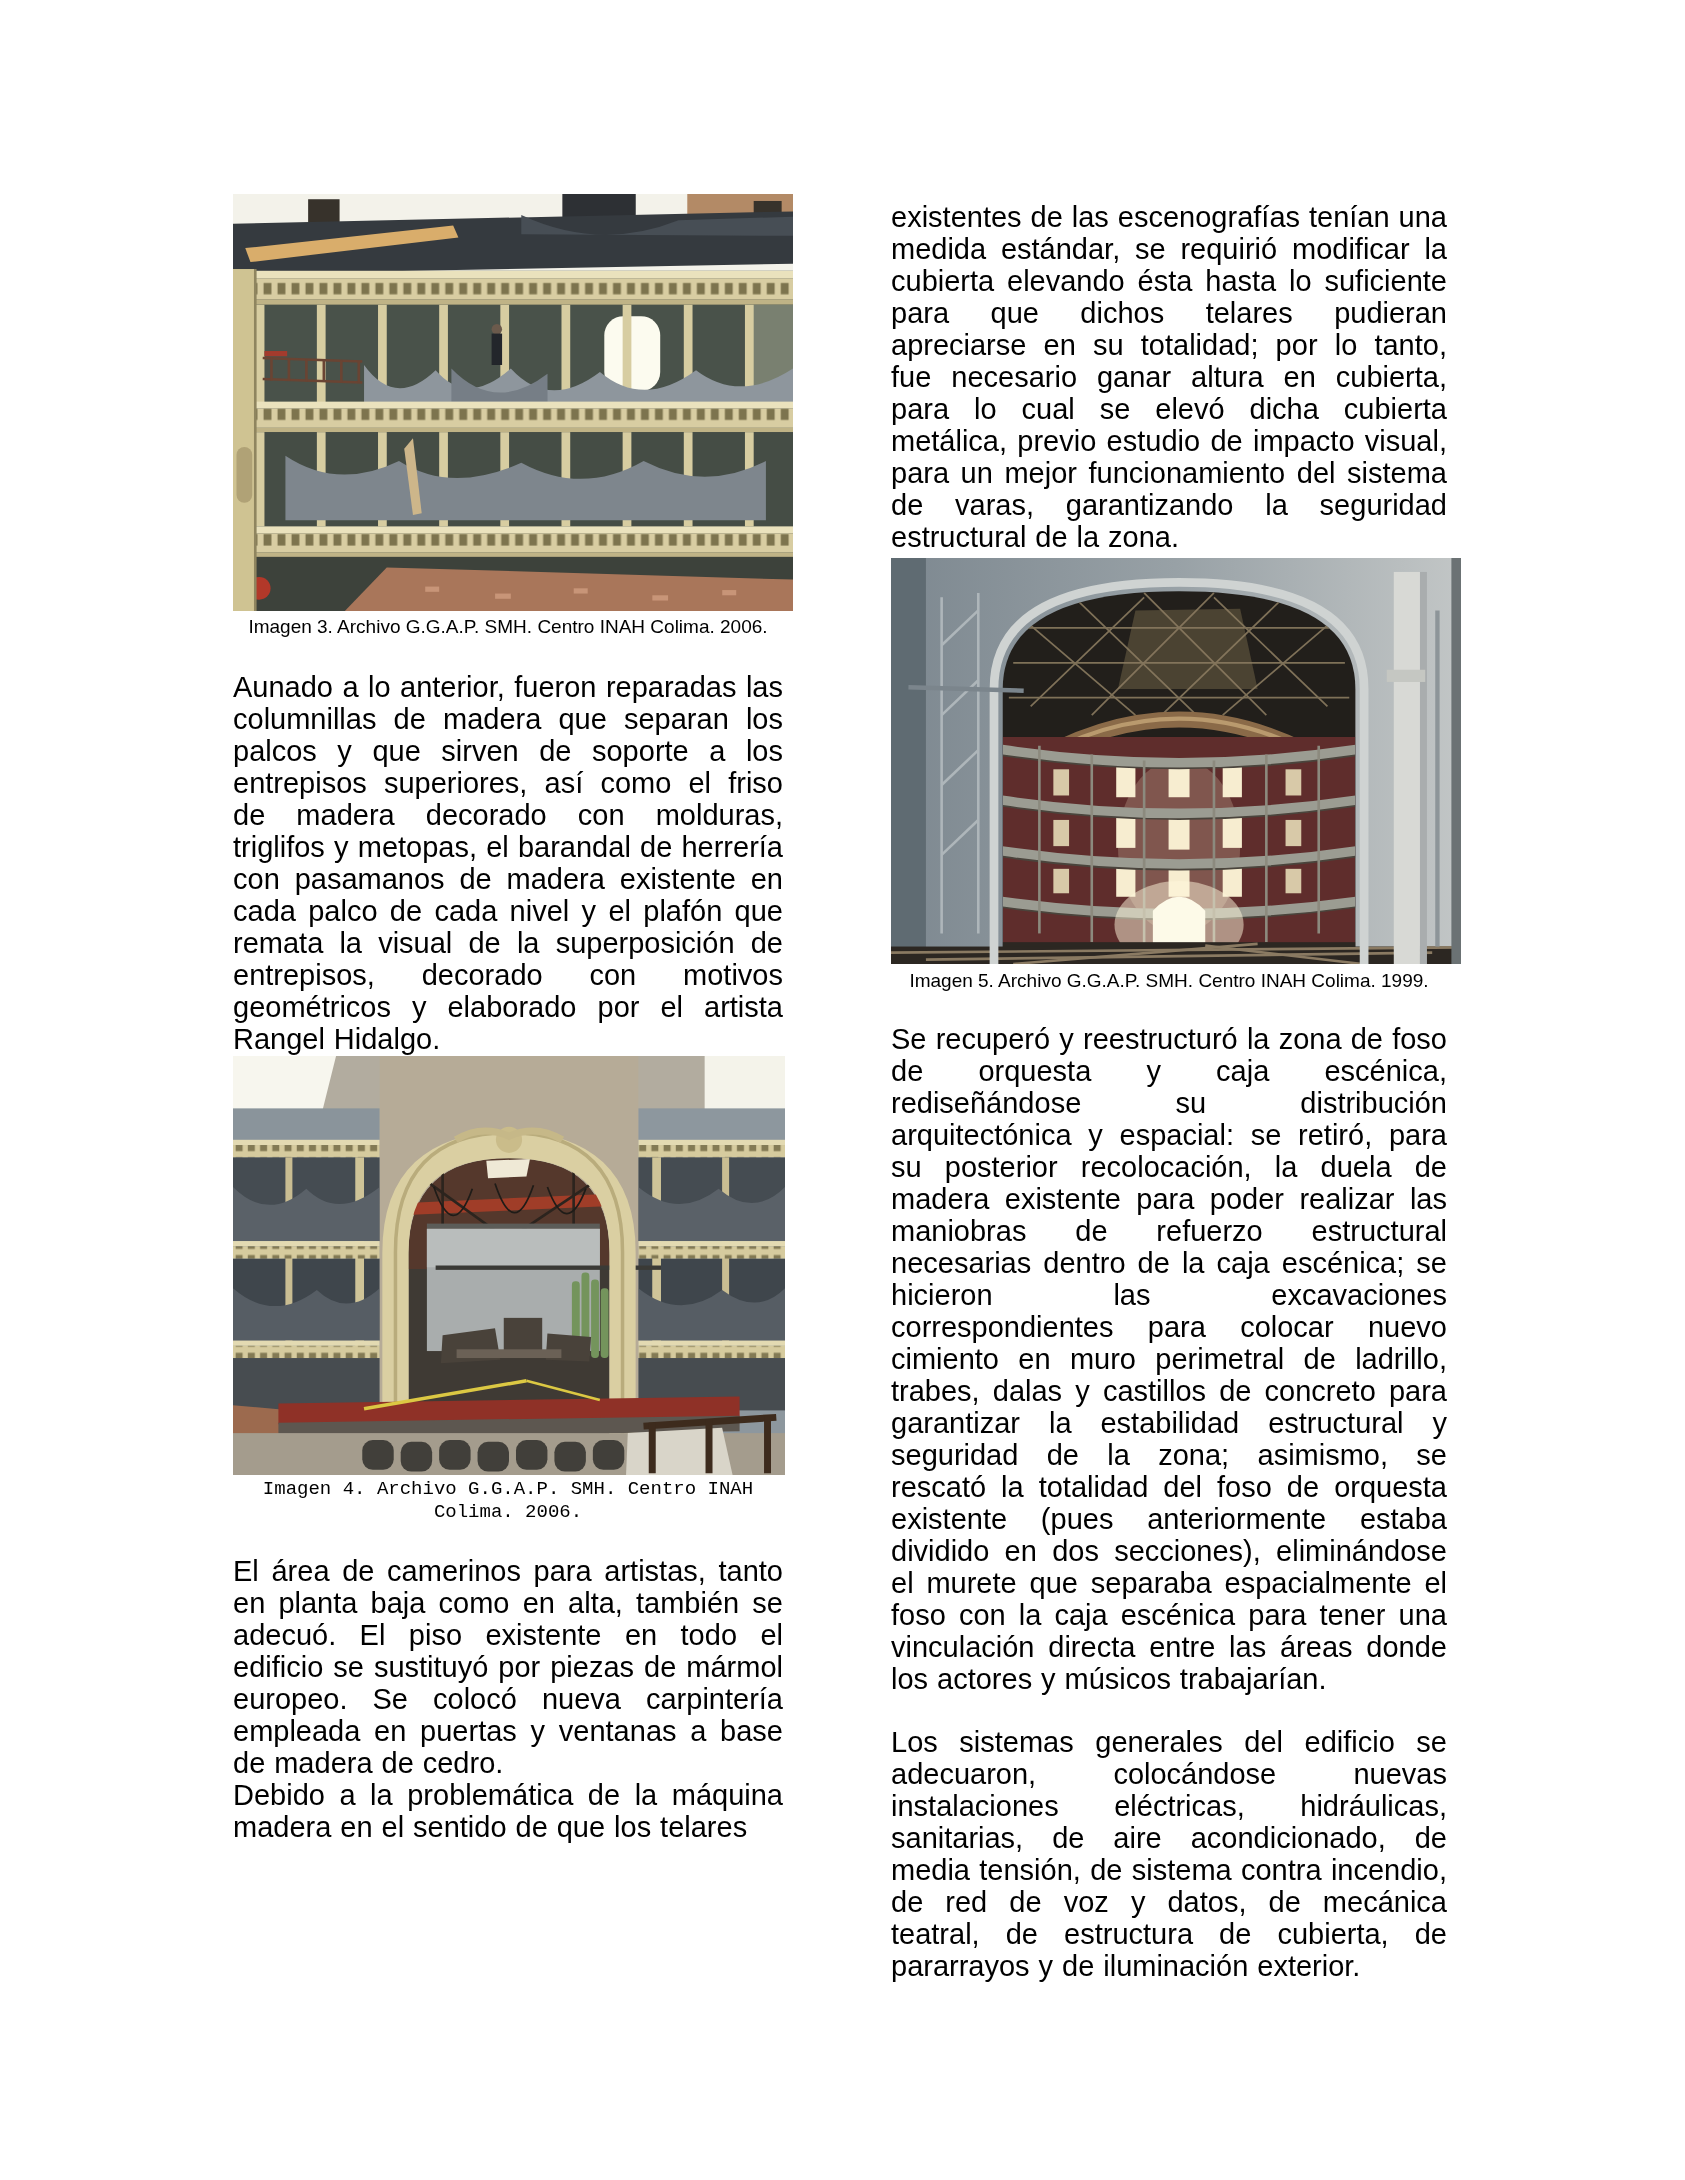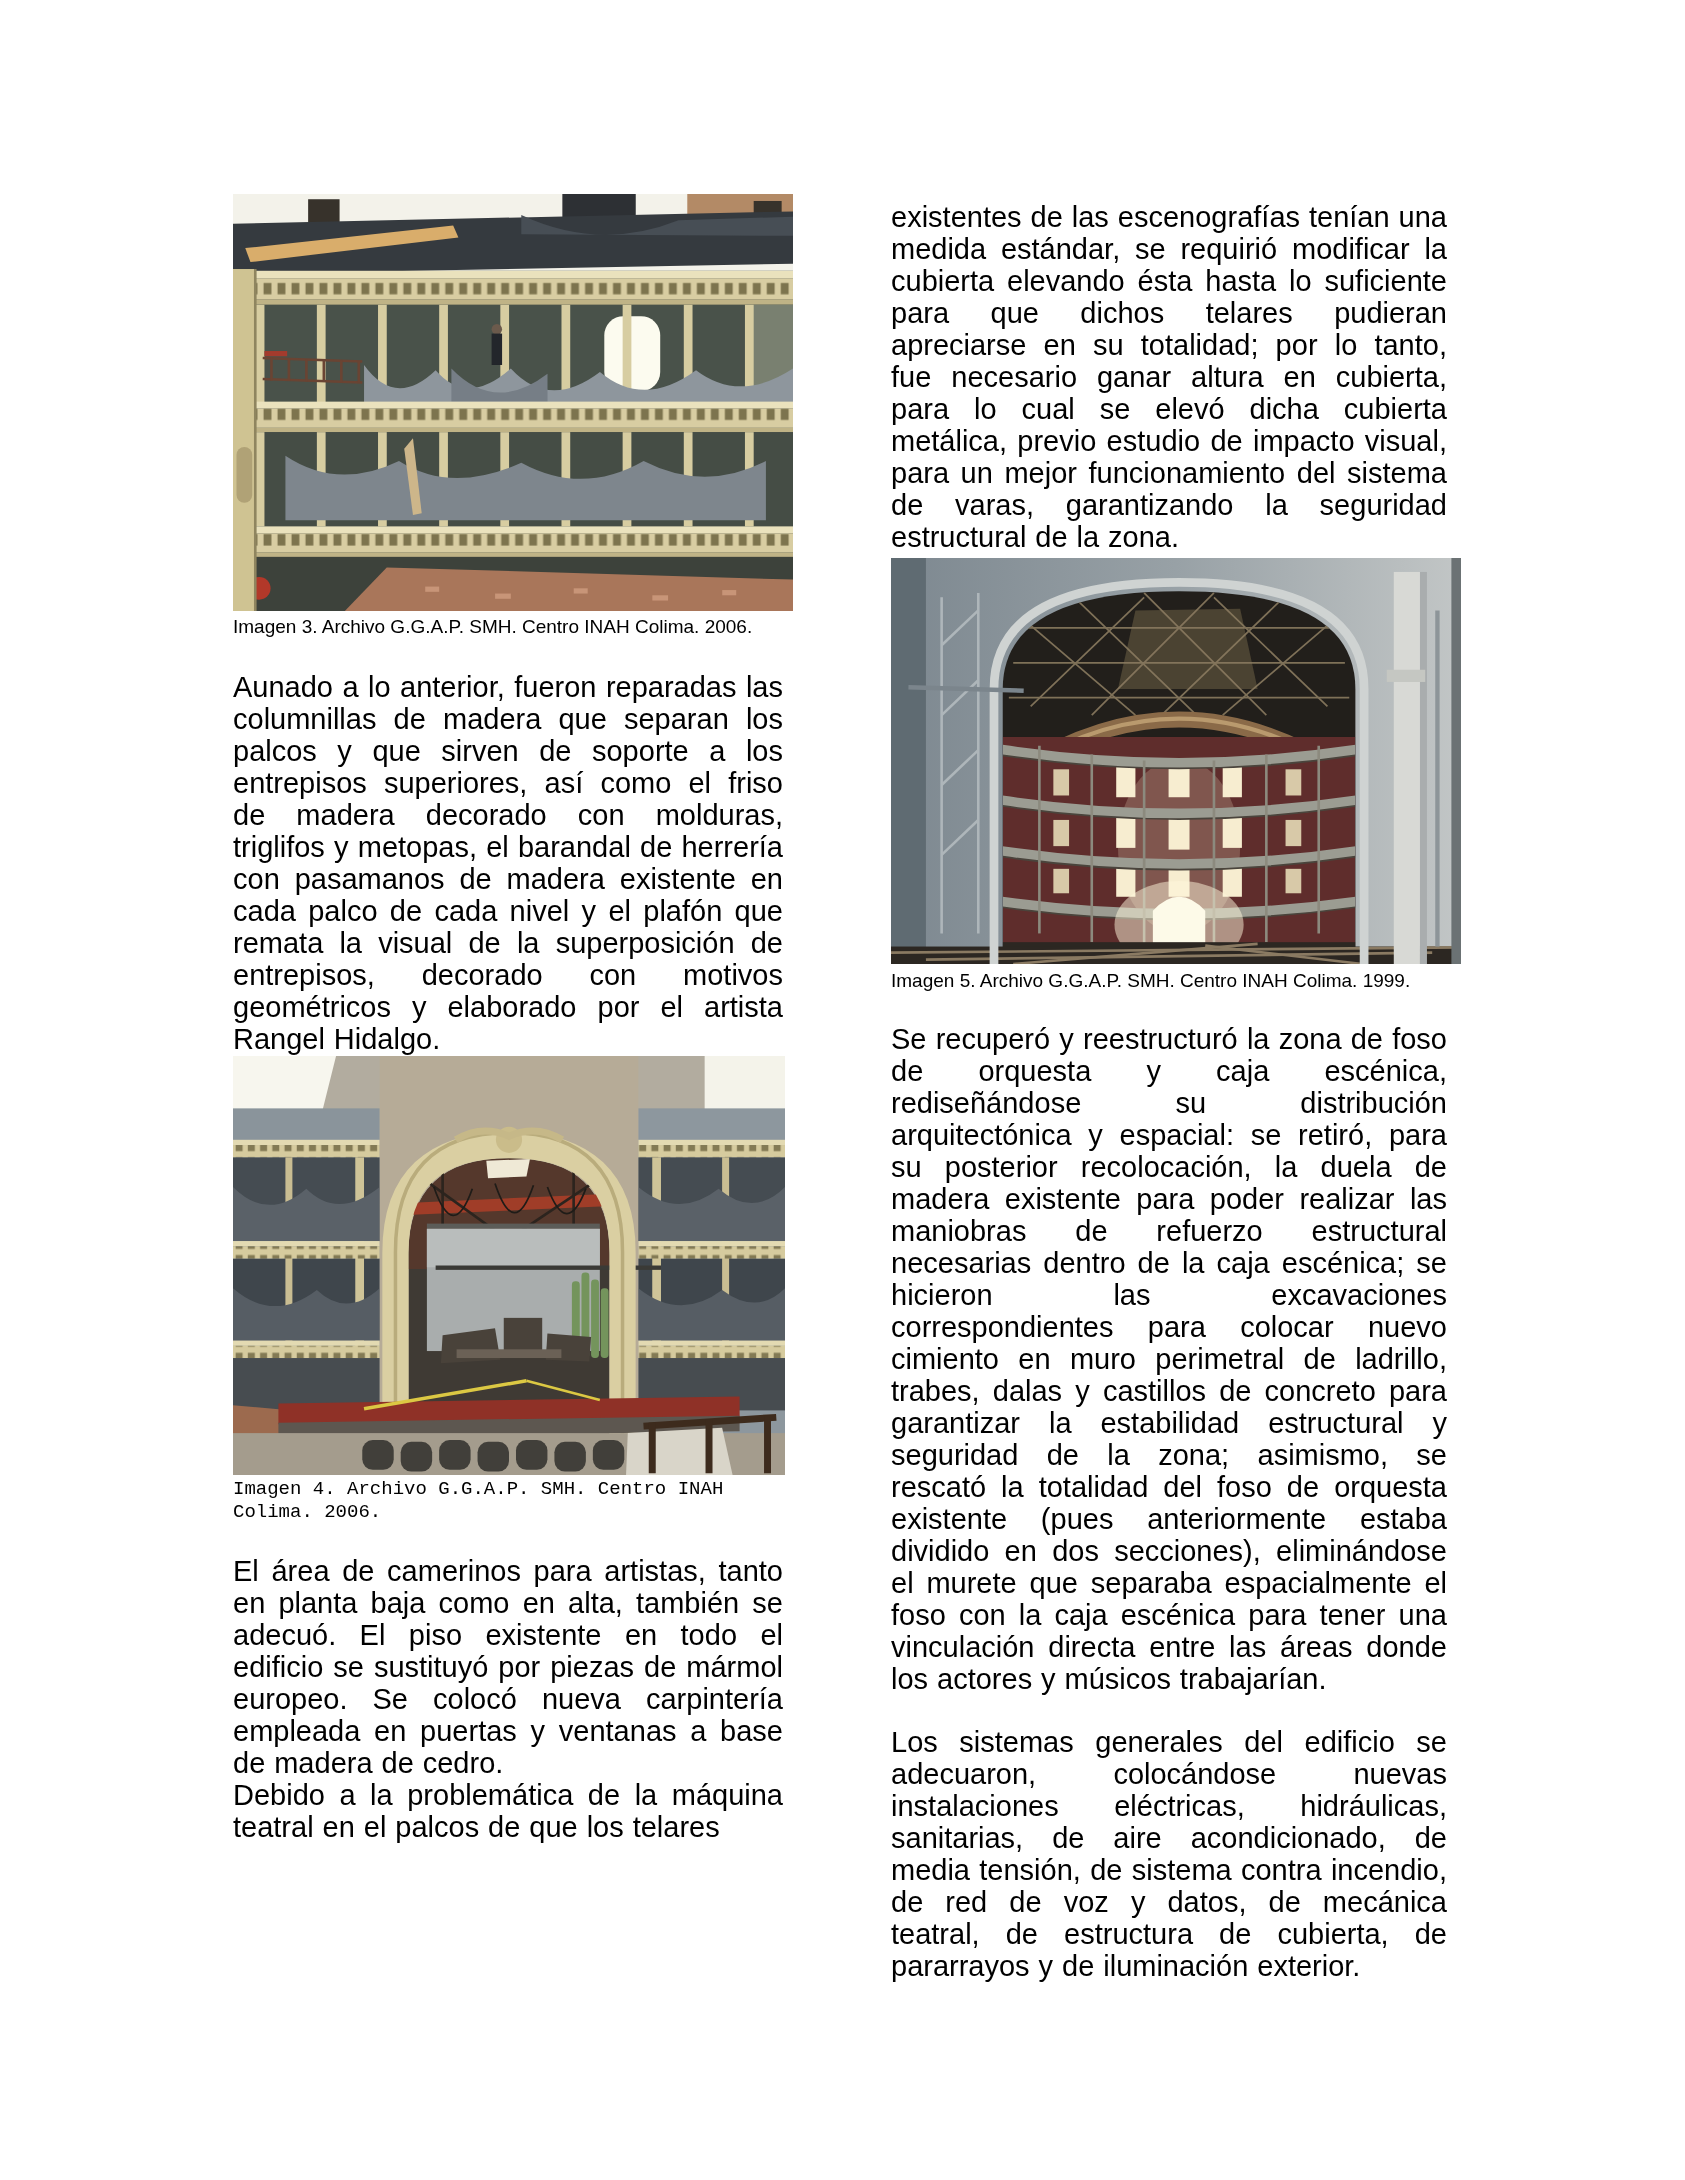--- a/index.html
+++ b/index.html
@@ -19,21 +19,21 @@
     font-size:29px;
     line-height:32px;
     text-align:justify;
     margin:0;
     word-spacing:0.9px;
   }
   .caption{
     font-size:19px;
     line-height:23px;
     margin:3.5px 0 0 0;
-    text-align:left;
+    text-align:center;
   }
   figure{margin:0;padding:0;}
   .photo{display:block;}
   .mt-para{margin-top:33px;}
   .mt-para-sm{margin-top:31px;}
   .mt-para-lg{margin-top:45px;}
   .mt-photo{margin-top:1px;font-family:Liberation Mono, monospace;}
   .right .first{padding-top:7px;}
 </style>
 </head>
@@ -233,21 +233,21 @@
             <line x1="545" y1="416" x2="545" y2="478"></line>
           <line x1="612" y1="412" x2="612" y2="478"></line>
         </g>
       </svg>
       <figcaption class="caption">Imagen 4. Archivo G.G.A.P. SMH. Centro INAH Colima. 2006.</figcaption>
     </figure>
 
     <p class="body-text mt-para-sm">El área de camerinos para artistas, tanto en planta baja como en alta, también se adecuó. El piso existente en todo el edificio se sustituyó por piezas de mármol europeo. Se colocó nueva carpintería empleada en puertas y ventanas a base de madera de cedro.</p>
 
 
-    <p class="body-text">Debido a la problemática de la máquina teatral en el palcos de que los telares</p>
+    <p class="body-text">Debido a la problemática de la máquina madera en el sentido de que los telares</p>
 
   </div>
 
   <div class="column right">
 
     <p class="body-text first">existentes de las escenografías tenían una medida estándar, se requirió modificar la cubierta elevando ésta hasta lo suficiente para que dichos telares pudieran apreciarse en su totalidad; por lo tanto, fue necesario ganar altura en cubierta, para lo cual se elevó dicha cubierta metálica, previo estudio de impacto visual, para un mejor funcionamiento del sistema de varas, garantizando la seguridad estructural de la zona.</p>
 
     <figure style="margin-top:5.2px;">
       <svg class="photo" width="570" height="406" viewBox="0 0 653 465" preserveAspectRatio="none" role="img">
         <defs>

